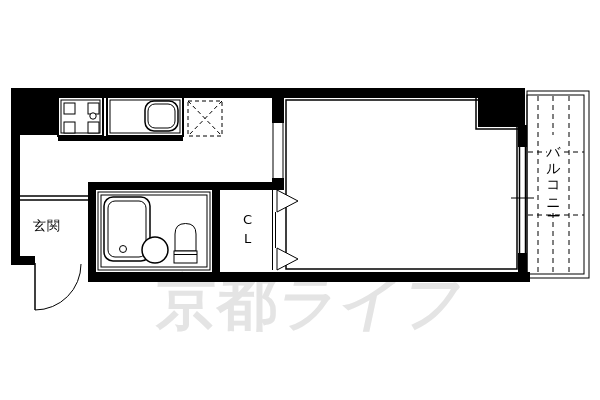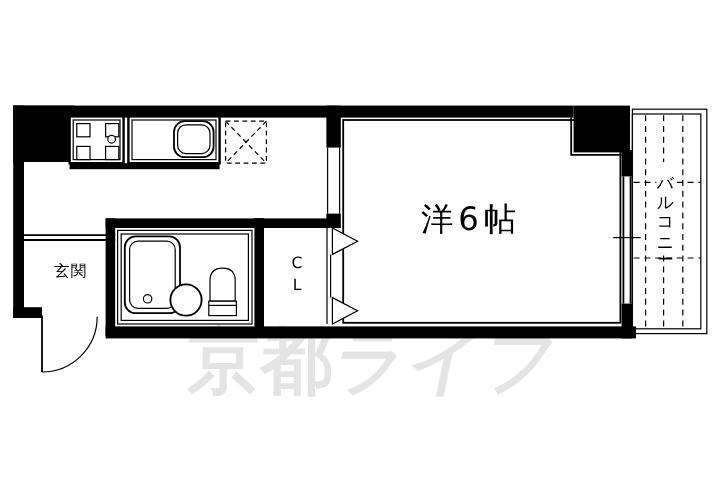--- a/index.html
+++ b/index.html
@@ -2,21 +2,21 @@
 <html><head>
 <meta charset="utf-8">
 <style>
   html,body{margin:0;padding:0;background:#ffffff;}
   .canvas{
     position:relative;width:600px;height:400px;background:#ffffff;
     overflow:hidden;font-family:"DejaVu Sans","Liberation Sans",sans-serif;
   }
   .plan-svg{position:absolute;left:0;top:0;z-index:1;}
   .label{position:absolute;z-index:2;color:#000;}
-  .label-genkan{left:33px;top:217px;width:40px;font-size:13px;letter-spacing:1px;text-align:right;}
+  .label-genkan{left:33px;top:217px;width:40px;font-size:13px;letter-spacing:1px;text-align:left;}
   .label-room{left:330px;top:165px;width:125px;font-size:27px;letter-spacing:4px;text-align:center;font-weight:500;}
   .label-cl{left:241px;top:212px;font-size:13px;writing-mode:vertical-rl;text-orientation:upright;letter-spacing:4px;line-height:1;}
   .label-balcony{
     left:547px;top:135px;font-size:14px;writing-mode:vertical-rl;text-orientation:upright;
     letter-spacing:2px;line-height:1;background:#ffffff;padding:1px 0;
   }
   .watermark{
     position:absolute;left:156px;top:268px;z-index:0;
     font-size:60px;font-weight:bold;line-height:1.15;white-space:nowrap;
     color:#e4e4e4;letter-spacing:1px;
@@ -123,17 +123,16 @@
     <g fill="none" stroke="#000" stroke-width="1" stroke-dasharray="5,4">
       <line x1="538" y1="96" x2="538" y2="272"></line>
       <line x1="553" y1="96" x2="553" y2="272"></line>
       <line x1="569" y1="96" x2="569" y2="272"></line>
       <line x1="528" y1="152" x2="584" y2="152"></line>
       <line x1="528" y1="215" x2="584" y2="215"></line>
     </g>
   </svg>
 
   <div class="label label-genkan">玄関</div>
-  <div class="label label-room">洋6帖</div>
   <div class="label label-cl">CL</div>
   <div class="label label-balcony">バルコニー</div>
 
 </div>
 
 </body></html>

